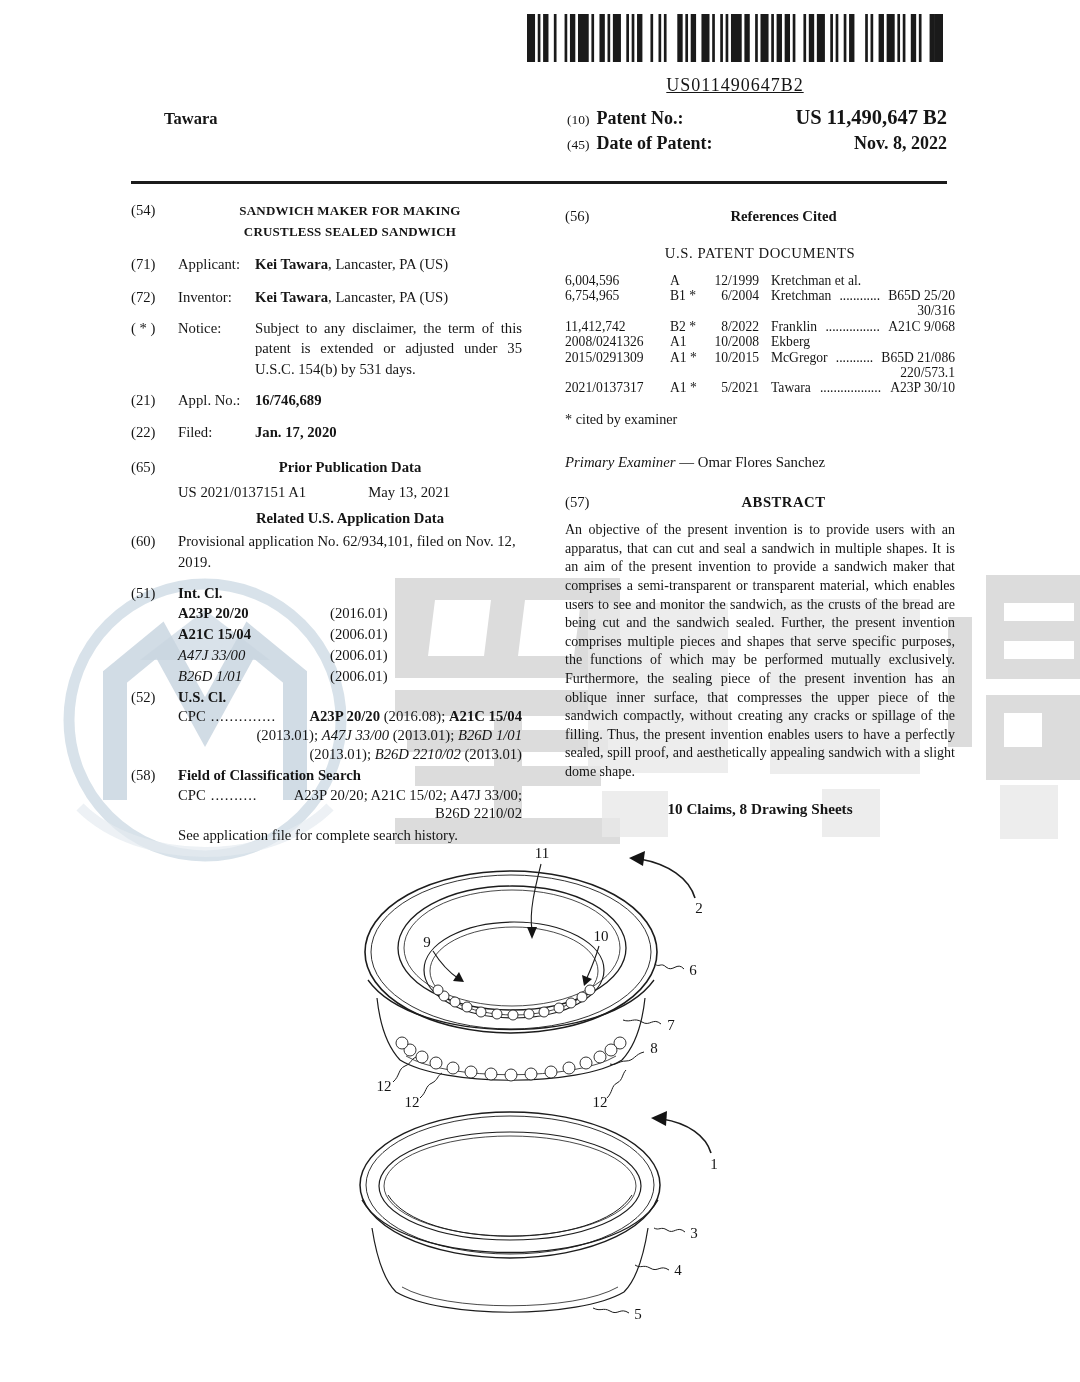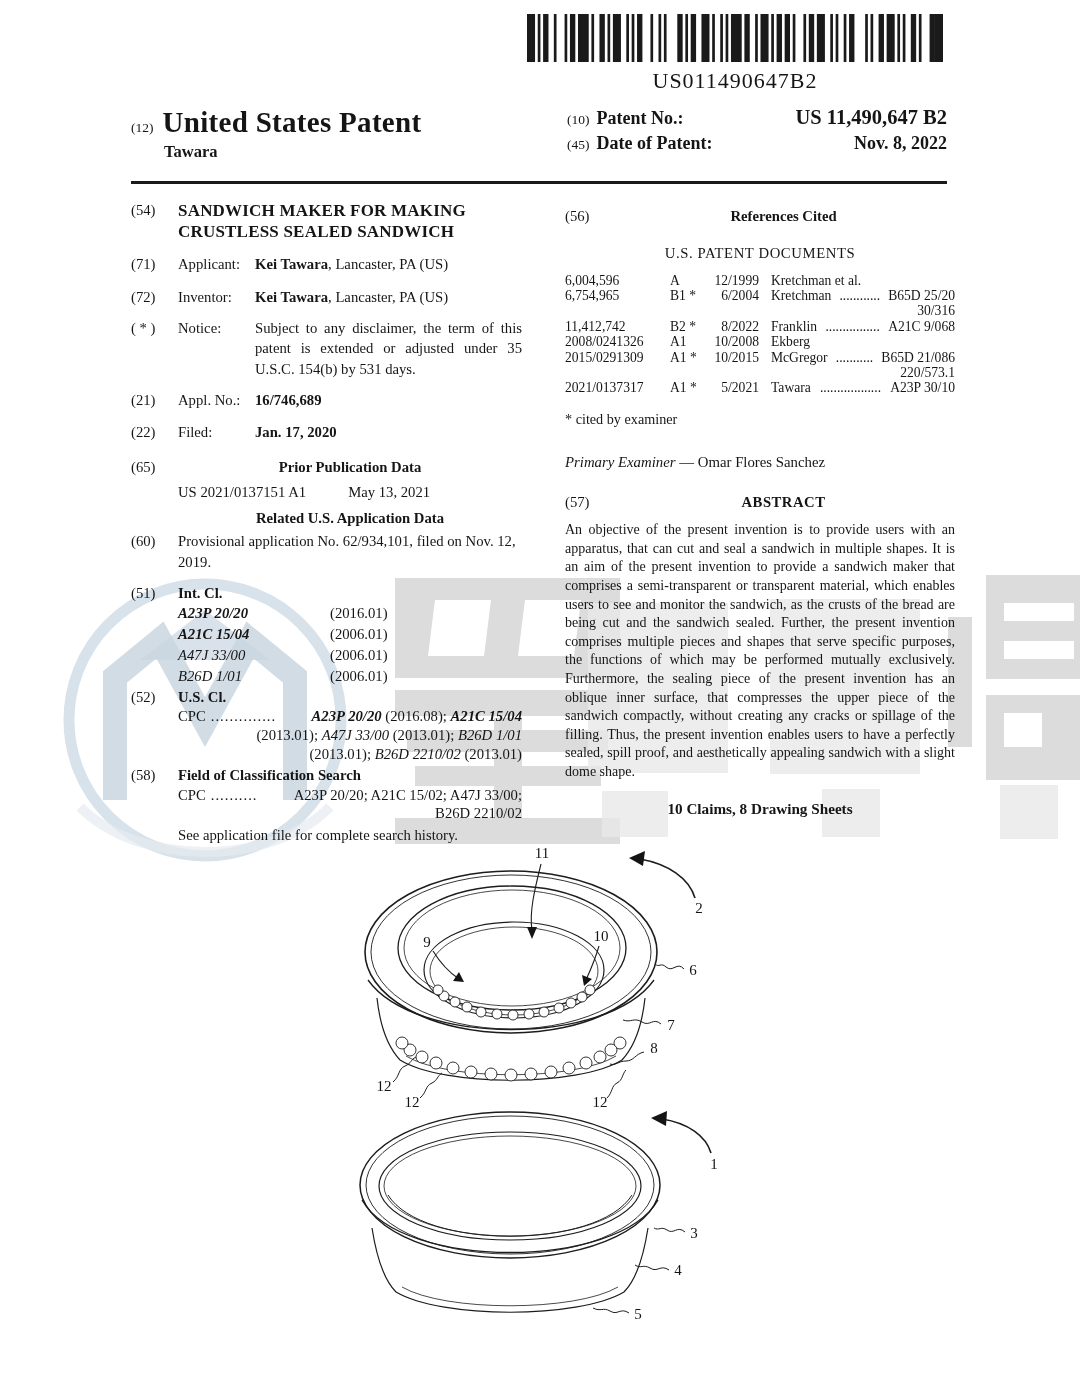--- a/index.html
+++ b/index.html
@@ -8,21 +8,21 @@
     position: relative; width: 1080px; height: 1382px;
     background: #ffffff; overflow: hidden;
     font-family: "Liberation Serif", serif; color: #151515;
     margin: 0 auto;
   }
   
   .wm { position:absolute; z-index:0; }
   .wm-blocks rect { fill:#e9e9e9; }
   
   .barcode-wrap { position:absolute; left:527px; top:14px; width:416px; text-align:center; z-index:2; }
-  .barcode-text { font-size:22px; letter-spacing:1px; margin-top:2px; }
+  .barcode-text { font-size:18px; letter-spacing:1px; margin-top:9px;text-decoration:underline; }
   
   .hdr { position:absolute; left:131px; top:106px; width:816px; display:flex; justify-content:space-between; z-index:2; }
   .paren { font-size:13.5px; }
   .hdr-title-row { display:flex; align-items:baseline; gap:9px; }
   .hdr-title { font-size:29px; font-weight:bold; letter-spacing:.3px; }
   .hdr-author { font-size:16.5px; font-weight:bold; margin:3px 0 0 33px; }
   .hdr-right { width:380px; }
   .hdr-right .row { display:flex; align-items:baseline; gap:7px; margin-bottom:4px; }
   .hdr-right .lbl { font-size:18px; font-weight:bold; }
   .hdr-right .val1 { margin-left:auto; font-size:20.5px; font-weight:bold; }
@@ -30,26 +30,26 @@
   .rule { position:absolute; left:131px; top:181px; width:816px; height:3px; background:#1b1b1b; z-index:2; }
   
   .col-left  { position:absolute; left:131px; top:200px; width:391px; font-size:14.7px; line-height:20.8px; z-index:2; }
   .col-right { position:absolute; left:565px; top:200px; width:390px; font-size:14.7px; line-height:20.8px; z-index:2; }
   .item { display:flex; margin-bottom:12px; }
   .inum { flex:none; width:47px; }
   .ilbl { flex:none; width:77px; }
   .ival { flex:1; }
   .b { font-weight:bold; }
   .i { font-style:italic; }
-  .bi { font-weight:bold; font-style:italic; }
+  .bi { font-weight:bold; }
   .just { text-align:justify; }
-  .title54 { font-weight:bold; font-size:17px; letter-spacing:.2px; line-height:21px; }
+  .title54 { font-weight:bold; font-size:13px; letter-spacing:.2px; line-height:21px;text-align:center; }
   .c-head { text-align:center; font-weight:bold; margin-bottom:4px; }
   .indent { margin-left:47px; }
-  .pubrow { display:flex; margin:1px 0 5px 47px; }
+  .pubrow { display:flex; margin:1px 0 5px 47px;gap:20px; }
   .pubrow .pdate { margin-left:42px; }
   .ic-row { display:flex; margin-left:47px; }
   .ic-code { width:152px; flex:none; }
   .cpc-row1 { display:flex; margin-left:47px; }
   .cpc-dots { padding:0 5px; letter-spacing:1px; }
   .cpc-rest { flex:1; text-align:right; white-space:nowrap; }
   .r-align { text-align:right; }
   
   .ref-rows { margin-top:9px; font-size:13.6px; line-height:15.4px; }
   .ref-row { display:flex; }
@@ -165,24 +165,20 @@
         <rect x="143" y="0" width="2" height="48" fill="#1a1a1a"></rect>
         <rect x="146" y="0" width="1" height="48" fill="#1a1a1a"></rect>
         <rect x="150" y="0" width="2" height="48" fill="#1a1a1a"></rect>
         <rect x="152" y="0" width="3" height="48" fill="#1a1a1a"></rect>
       </svg>
     <div class="barcode-text">US011490647B2</div>
   </div>
 
   <div class="hdr">
     <div>
-      <div class="hdr-title-row">
-        <span class="paren">(12)</span>
-        <span class="hdr-title">United States Patent</span>
-      </div>
       <div class="hdr-author">Tawara</div>
     </div>
     <div class="hdr-right">
       <div class="row">
         <span class="paren">(10)</span>
         <span class="lbl">Patent No.:</span>
         <span class="val1">US 11,490,647 B2</span>
       </div>
       <div class="row">
         <span class="paren">(45)</span>

